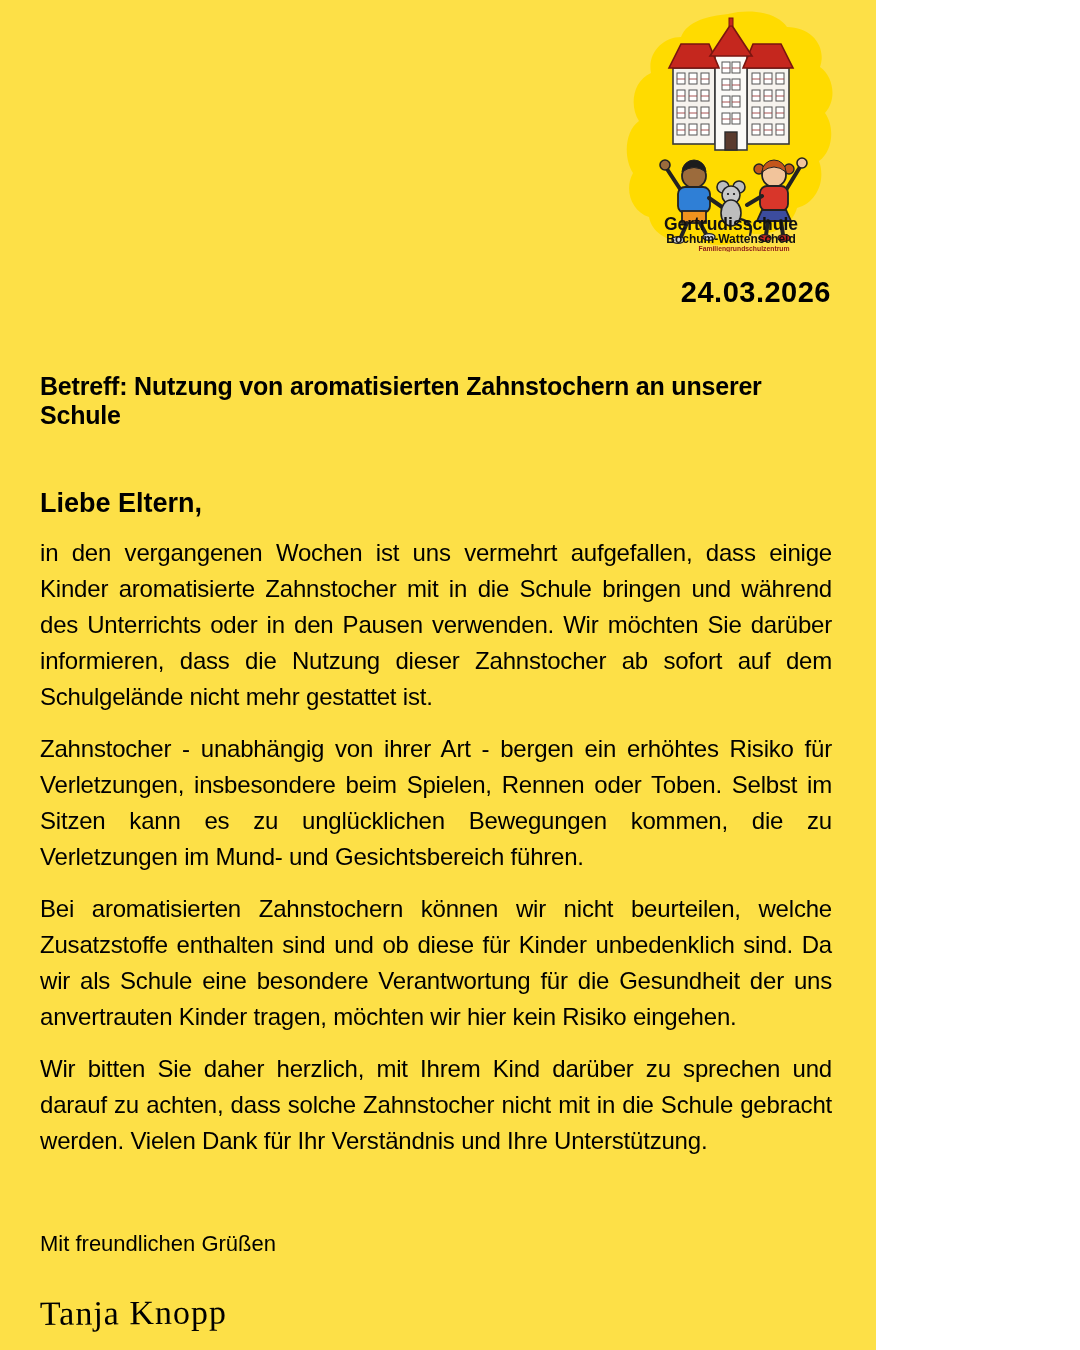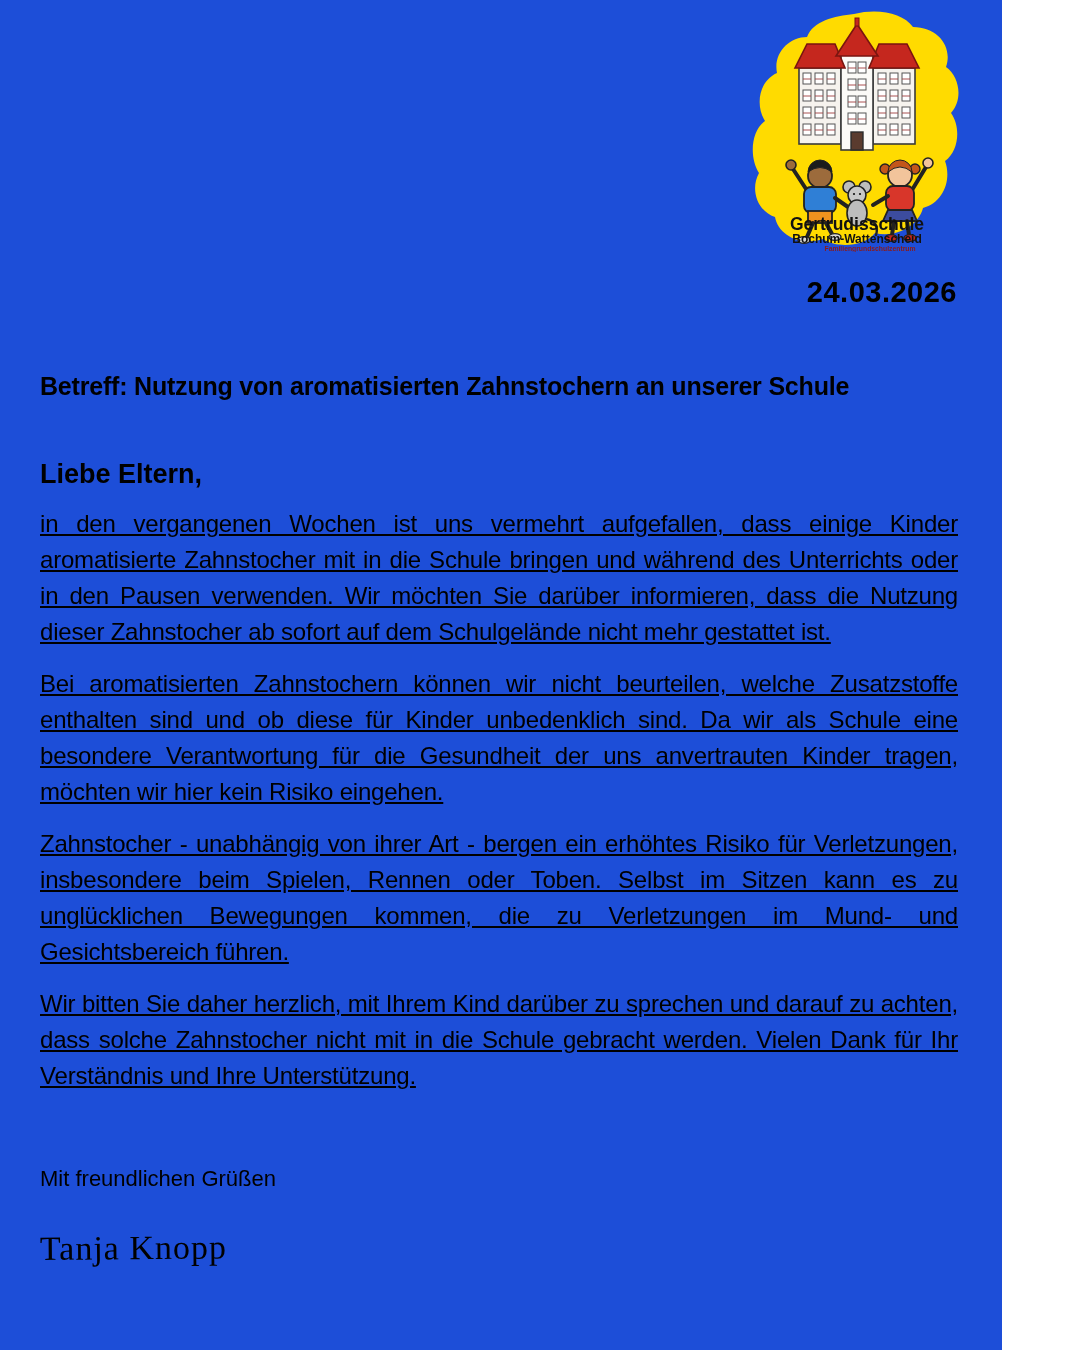--- a/index.html
+++ b/index.html
@@ -1,20 +1,20 @@
 <!DOCTYPE html>
 <html><head>
 <meta charset="utf-8">
 <style>
   html, body { margin: 0; padding: 0; background: #ffffff; }
   .page {
     position: relative;
-    width: 1002px;
+    width: 876px;
     height: 1350px;
-    background: #1d4ed8;
+    background: #fde047;
     color: #000000;
     font-family: "Liberation Sans", sans-serif;
     overflow: hidden;
   }
   .logo {
     position: absolute;
     top: 6px;
     right: 36px;
     width: 214px;
     height: 246px;
@@ -44,21 +44,20 @@
     font-size: 27px;
     font-weight: bold;
     margin: 0 0 13px 0;
   }
   .body-paragraph {
     font-size: 24px;
     line-height: 36px;
     text-align: justify;
     margin: 16px 0 15px 0;
     letter-spacing: -0.2px;
-    text-decoration: underline;
   }
   .closing {
     font-size: 22px;
     margin: 72px 0 0 0;
   }
   .signature-name {
     margin: 38px 0 0 0;
     font-size: 34px;
     font-family: cursive;
     letter-spacing: 1px;
@@ -184,20 +183,20 @@
     <text x="105" y="237" text-anchor="middle" font-size="12" font-weight="bold" fill="#111111" font-family="Liberation Sans, sans-serif">Bochum-Wattenscheid</text>
     <text x="118" y="245" text-anchor="middle" font-size="6.8" font-weight="bold" font-family="Liberation Sans, sans-serif" fill="#8B1A1A">Familiengrundschulzentrum</text>
   </svg>
 
   <div class="date">24.03.2026</div>
 
   <div class="content">
     <p class="subject">Betreff: Nutzung von aromatisierten Zahnstochern an unserer Schule</p>
     <p class="salutation">Liebe Eltern,</p>
     <p class="body-paragraph">in den vergangenen Wochen ist uns vermehrt aufgefallen, dass einige Kinder aromatisierte Zahnstocher mit in die Schule bringen und während des Unterrichts oder in den Pausen verwenden. Wir möchten Sie darüber informieren, dass die Nutzung dieser Zahnstocher ab sofort auf dem Schulgelände nicht mehr gestattet ist.</p>
+    <p class="body-paragraph">Zahnstocher - unabhängig von ihrer Art - bergen ein erhöhtes Risiko für Verletzungen, insbesondere beim Spielen, Rennen oder Toben. Selbst im Sitzen kann es zu unglücklichen Bewegungen kommen, die zu Verletzungen im Mund- und Gesichtsbereich führen.</p>
     <p class="body-paragraph">Bei aromatisierten Zahnstochern können wir nicht beurteilen, welche Zusatzstoffe enthalten sind und ob diese für Kinder unbedenklich sind. Da wir als Schule eine besondere Verantwortung für die Gesundheit der uns anvertrauten Kinder tragen, möchten wir hier kein Risiko eingehen.</p>
-    <p class="body-paragraph">Zahnstocher - unabhängig von ihrer Art - bergen ein erhöhtes Risiko für Verletzungen, insbesondere beim Spielen, Rennen oder Toben. Selbst im Sitzen kann es zu unglücklichen Bewegungen kommen, die zu Verletzungen im Mund- und Gesichtsbereich führen.</p>
     <p class="body-paragraph">Wir bitten Sie daher herzlich, mit Ihrem Kind darüber zu sprechen und darauf zu achten, dass solche Zahnstocher nicht mit in die Schule gebracht werden. Vielen Dank für Ihr Verständnis und Ihre Unterstützung.</p>
     <p class="closing">Mit freundlichen Grüßen</p>
     <p class="signature-name">Tanja Knopp</p>
   </div>
 
 </div>
 
 </body></html>

